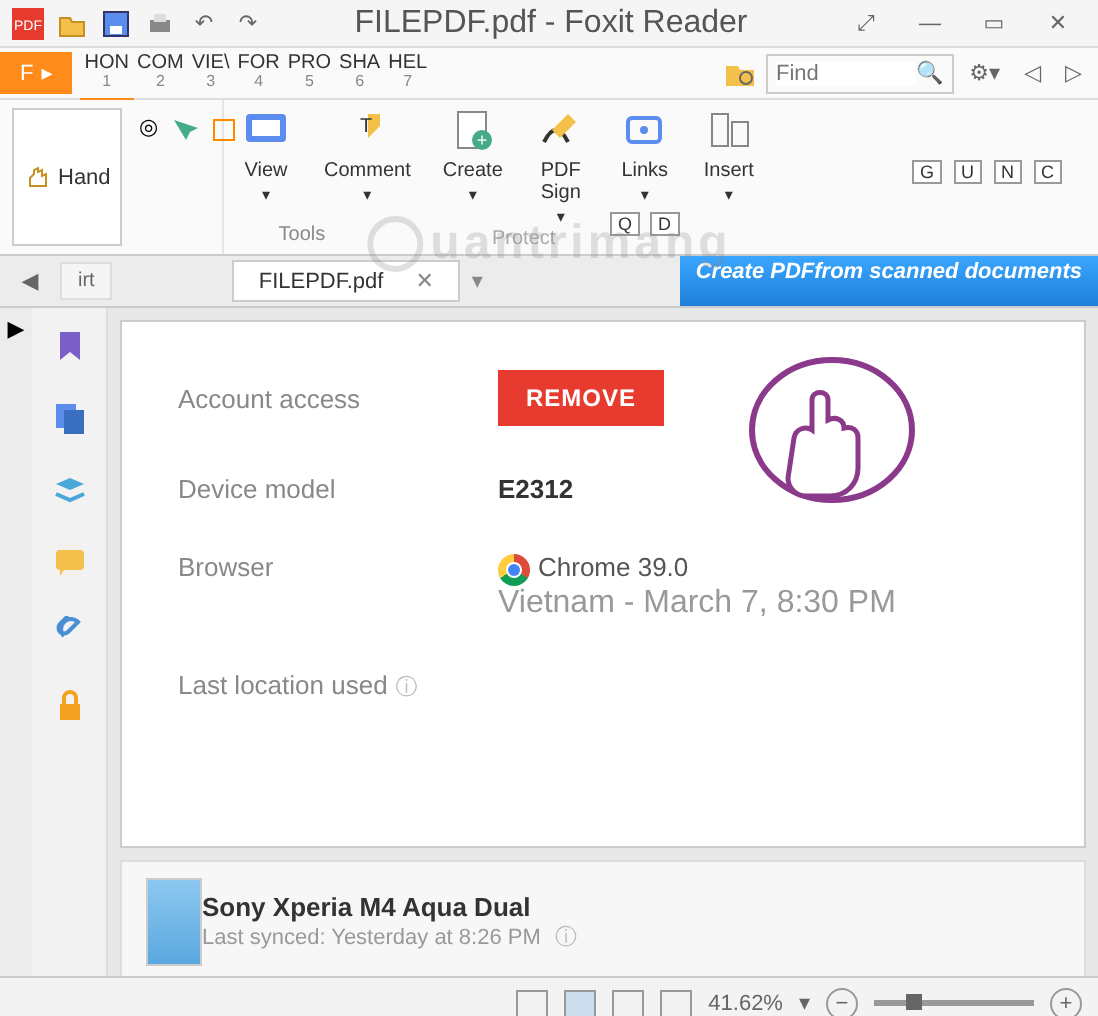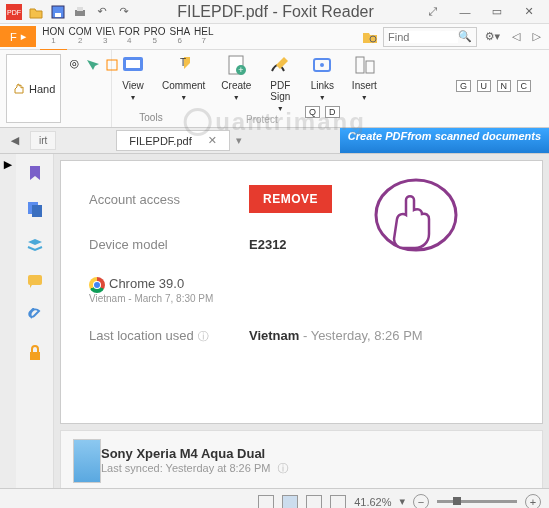--- a/index.html
+++ b/index.html
@@ -333,28 +333,28 @@
       </div>
       <svg class="hand-pointer" width="90" height="80">
         <ellipse cx="45" cy="40" rx="40" ry="35" fill="none" stroke="#8b3a8b" stroke-width="3"></ellipse>
         <path d="M35 25c0-5 8-5 8 0v10c4-2 8 0 8 4 4-1 7 1 7 5v15c0 8-6 14-14 14H32c-5 0-9-4-9-9l3-20c1-5 6-6 9-4z" fill="#fff" stroke="#8b3a8b" stroke-width="2.5"></path>
       </svg>
       <div class="row">
         <div class="row-label">Device model</div>
         <div class="row-value">E2312</div>
       </div>
       <div class="row" style="align-items:flex-start">
+        <div class="row-label">Browser</div>
         <div>
           <div><span class="chrome-ico"></span><span class="row-value" style="font-weight:normal;color:#555">Chrome 39.0</span></div>
-          <div class="sub" style="color:#999;font-size:10px">Vietnam - March 7, 8:30 PM</div>
+          <div class="sub" style="color:#999;font-size:16px">Vietnam - March 7, 8:30 PM</div>
         </div>
       </div>
       <div class="row">
         <div class="row-label"><span>Last location used</span><span class="help-ico">ⓘ</span></div>
-        <div><span class="row-value">Vietnam</span><span class="sub" style="color:#999"> - Yesterday, 8:26 PM</span></div>
       </div>
     </div>
     <div class="device-card">
       <div class="device-img"></div>
       <div class="device-info">
         <div class="name">Sony Xperia M4 Aqua Dual</div>
         <div class="sync"><span>Last synced: Yesterday at 8:26 PM</span> <span class="help-ico">ⓘ</span></div>
       </div>
     </div>
   </div>

